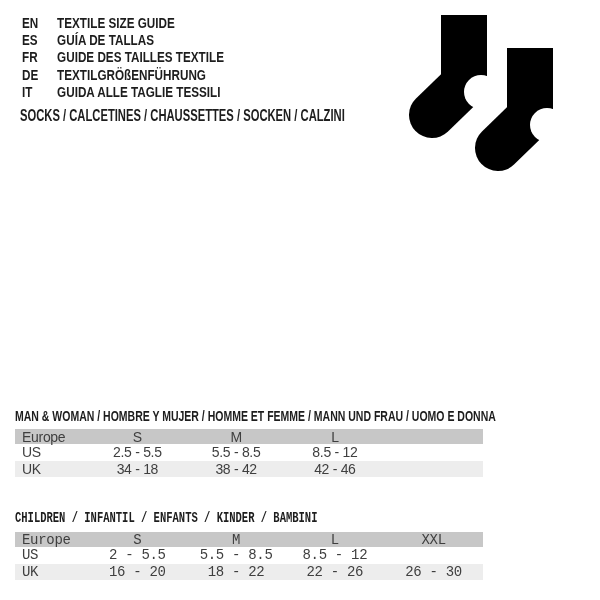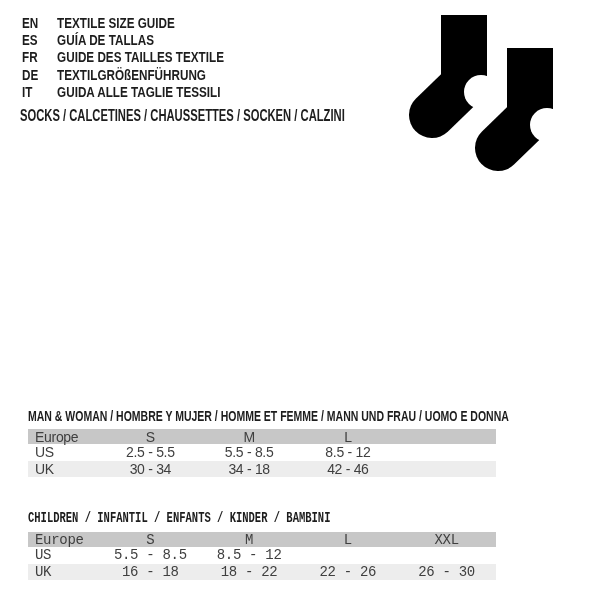--- a/index.html
+++ b/index.html
@@ -52,21 +52,20 @@
   }
   .sock-shape { fill: var(--icon-color, #000); }
   .sock-stroke { stroke: var(--icon-color, #000); }
   .sock-cut { fill: #ffffff; }
 
   
   .size-table {
     position: absolute;
     left: 15px;
     width: 468px;
-    margin-left: 13px;
   }
   .size-table.t1 { top: 408px; }
   .size-table.t2 { top: 511px; font-family: Liberation Mono, monospace; }
 
   .tbl-title {
     font-size: 15px;
     font-weight: bold;
     line-height: 16px;
     color: var(--table-title-text, #1d1d1d);
     transform: scaleX(0.70);
@@ -151,45 +150,46 @@
         <div class="td">L</div>
       </div>
       <div class="tr">
         <div class="td c0">US</div>
         <div class="td">2.5 - 5.5</div>
         <div class="td">5.5 - 8.5</div>
         <div class="td">8.5 - 12</div>
       </div>
       <div class="tr stripe">
         <div class="td c0">UK</div>
-        <div class="td">30 - 34</div>
         <div class="td">34 - 18</div>
+        <div class="td">38 - 42</div>
         <div class="td">42 - 46</div>
       </div>
     </div>
   </section>
 
   <section class="size-table t2">
     <div class="tbl-title">CHILDREN / INFANTIL / ENFANTS / KINDER / BAMBINI</div>
     <div class="tbl">
       <div class="tr head">
         <div class="td c0">Europe</div>
         <div class="td">S</div>
         <div class="td">M</div>
         <div class="td">L</div>
         <div class="td">XXL</div>
       </div>
       <div class="tr">
         <div class="td c0">US</div>
+        <div class="td">2 - 5.5</div>
         <div class="td">5.5 - 8.5</div>
         <div class="td">8.5 - 12</div>
       </div>
       <div class="tr stripe">
         <div class="td c0">UK</div>
-        <div class="td">16 - 18</div>
+        <div class="td">16 - 20</div>
         <div class="td">18 - 22</div>
         <div class="td">22 - 26</div>
         <div class="td">26 - 30</div>
       </div>
     </div>
   </section>
 
 </div>
 
 </body></html>

